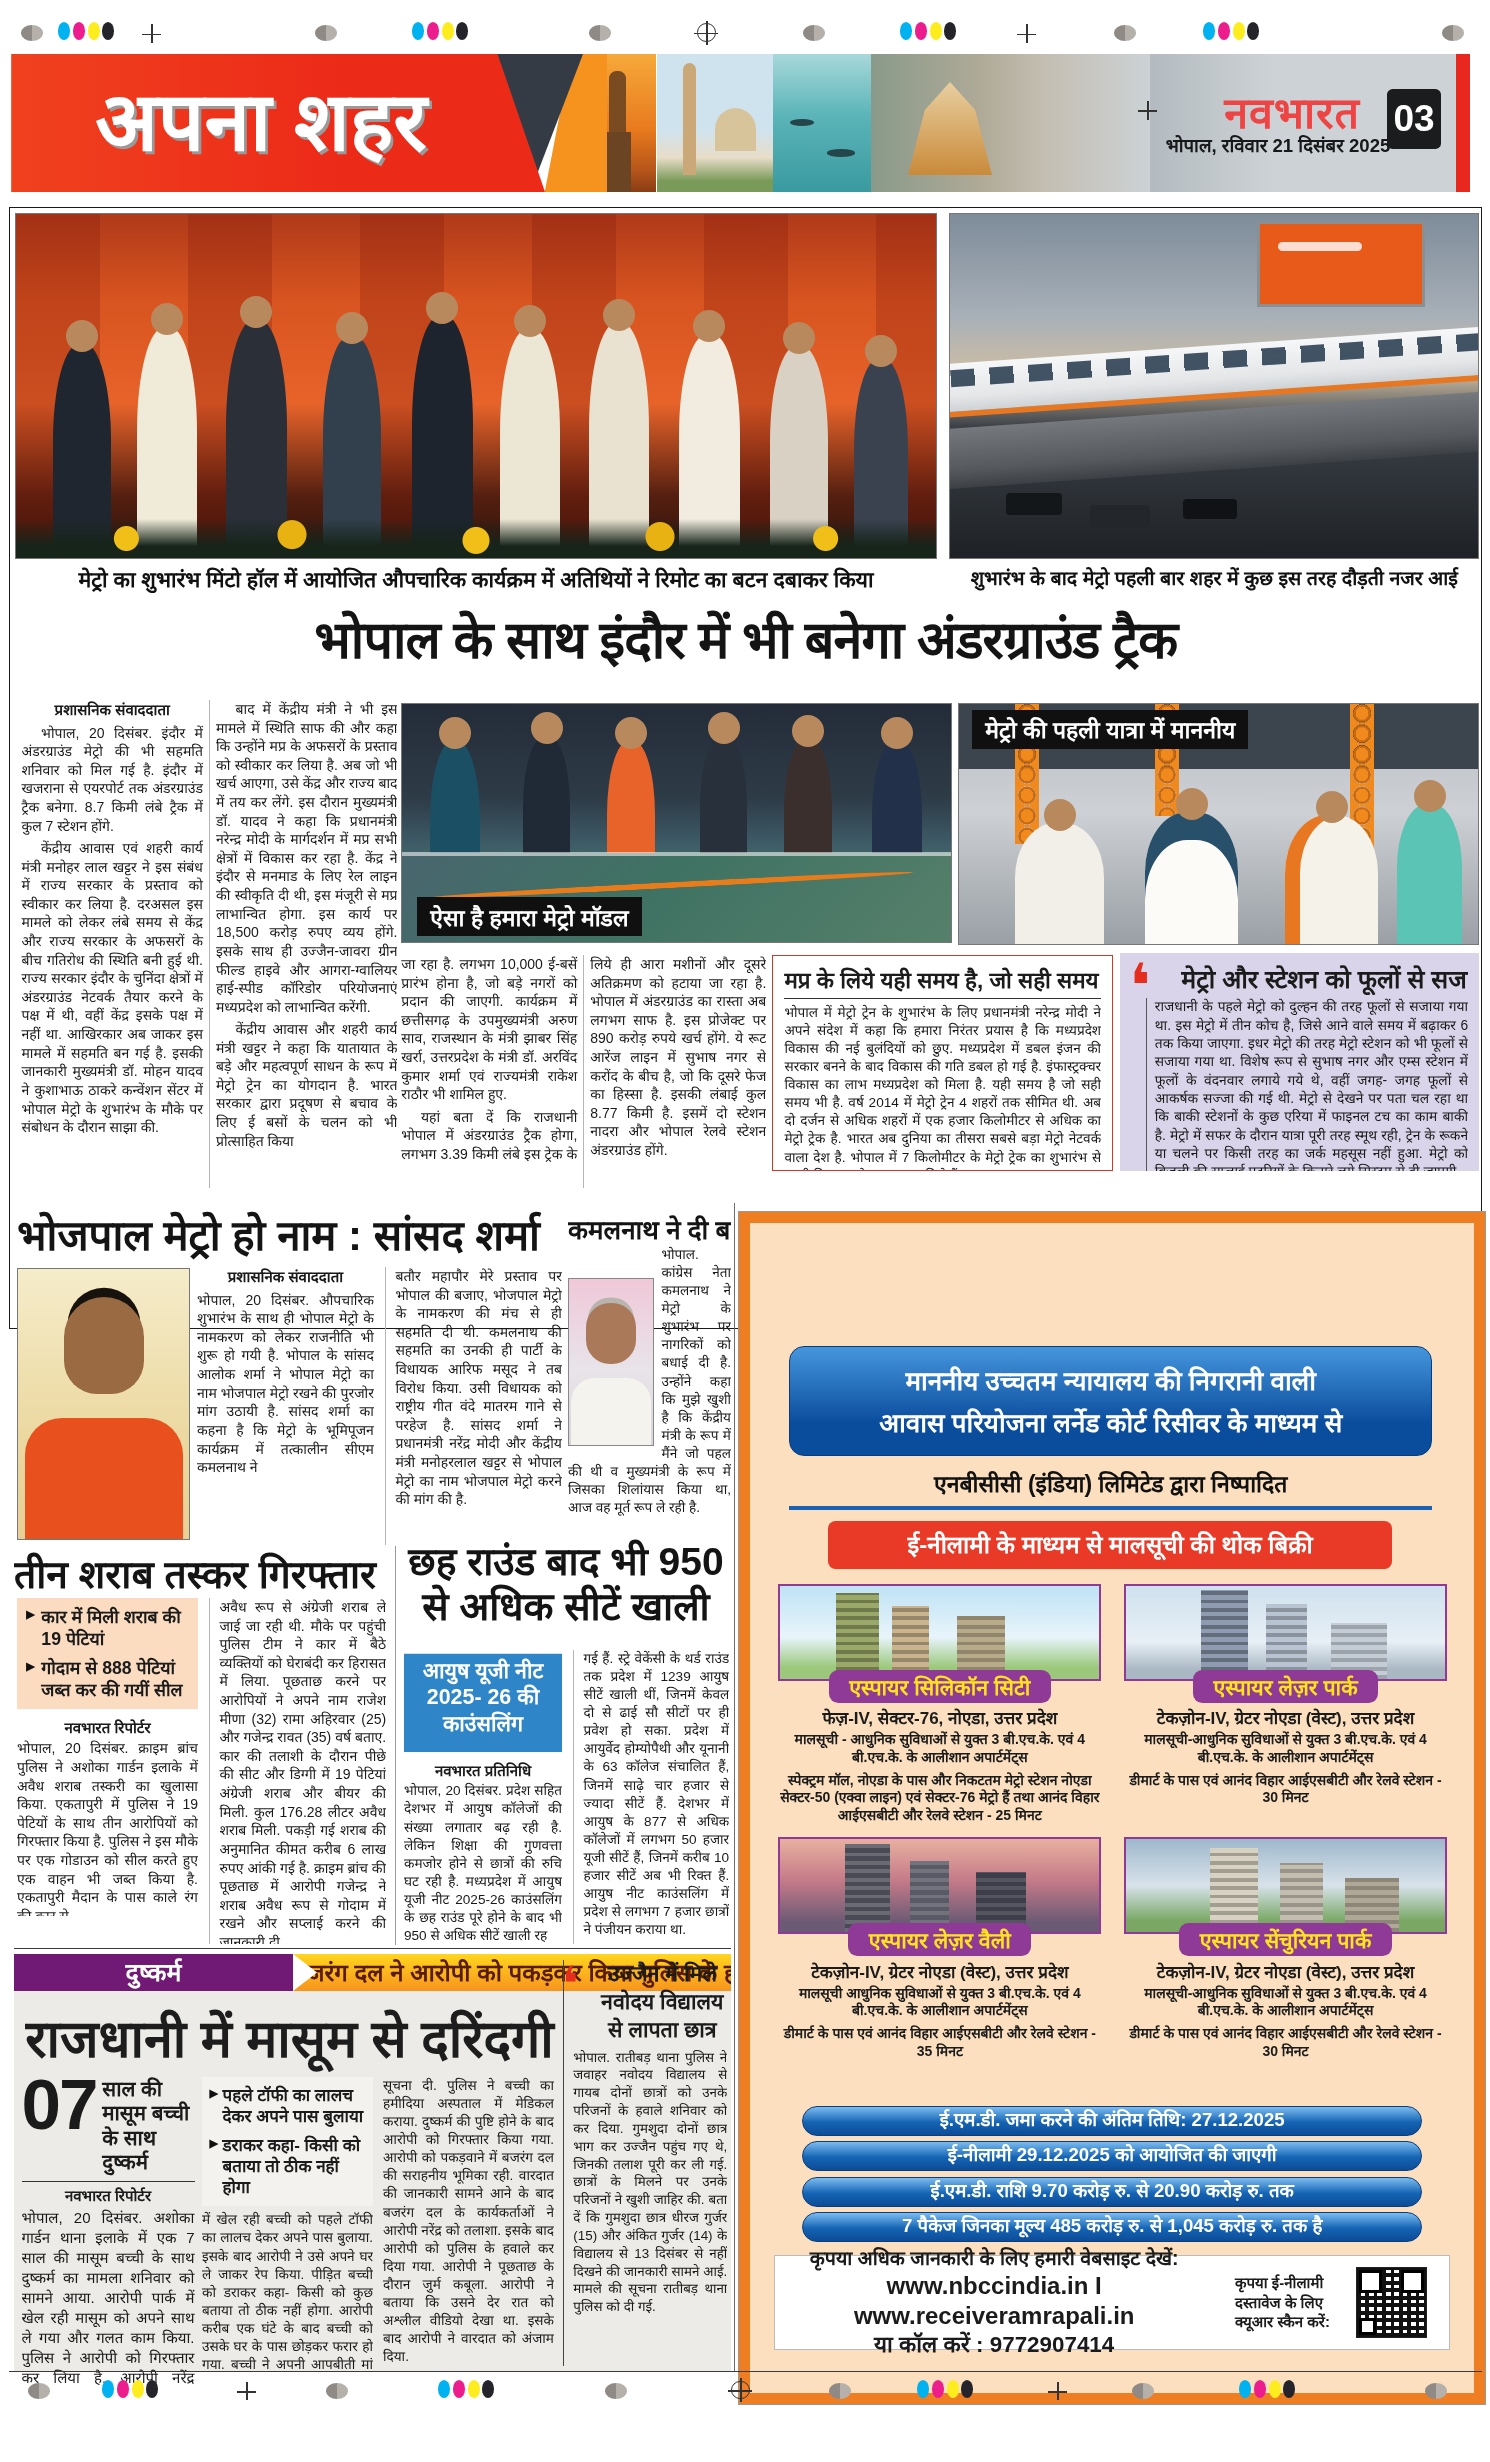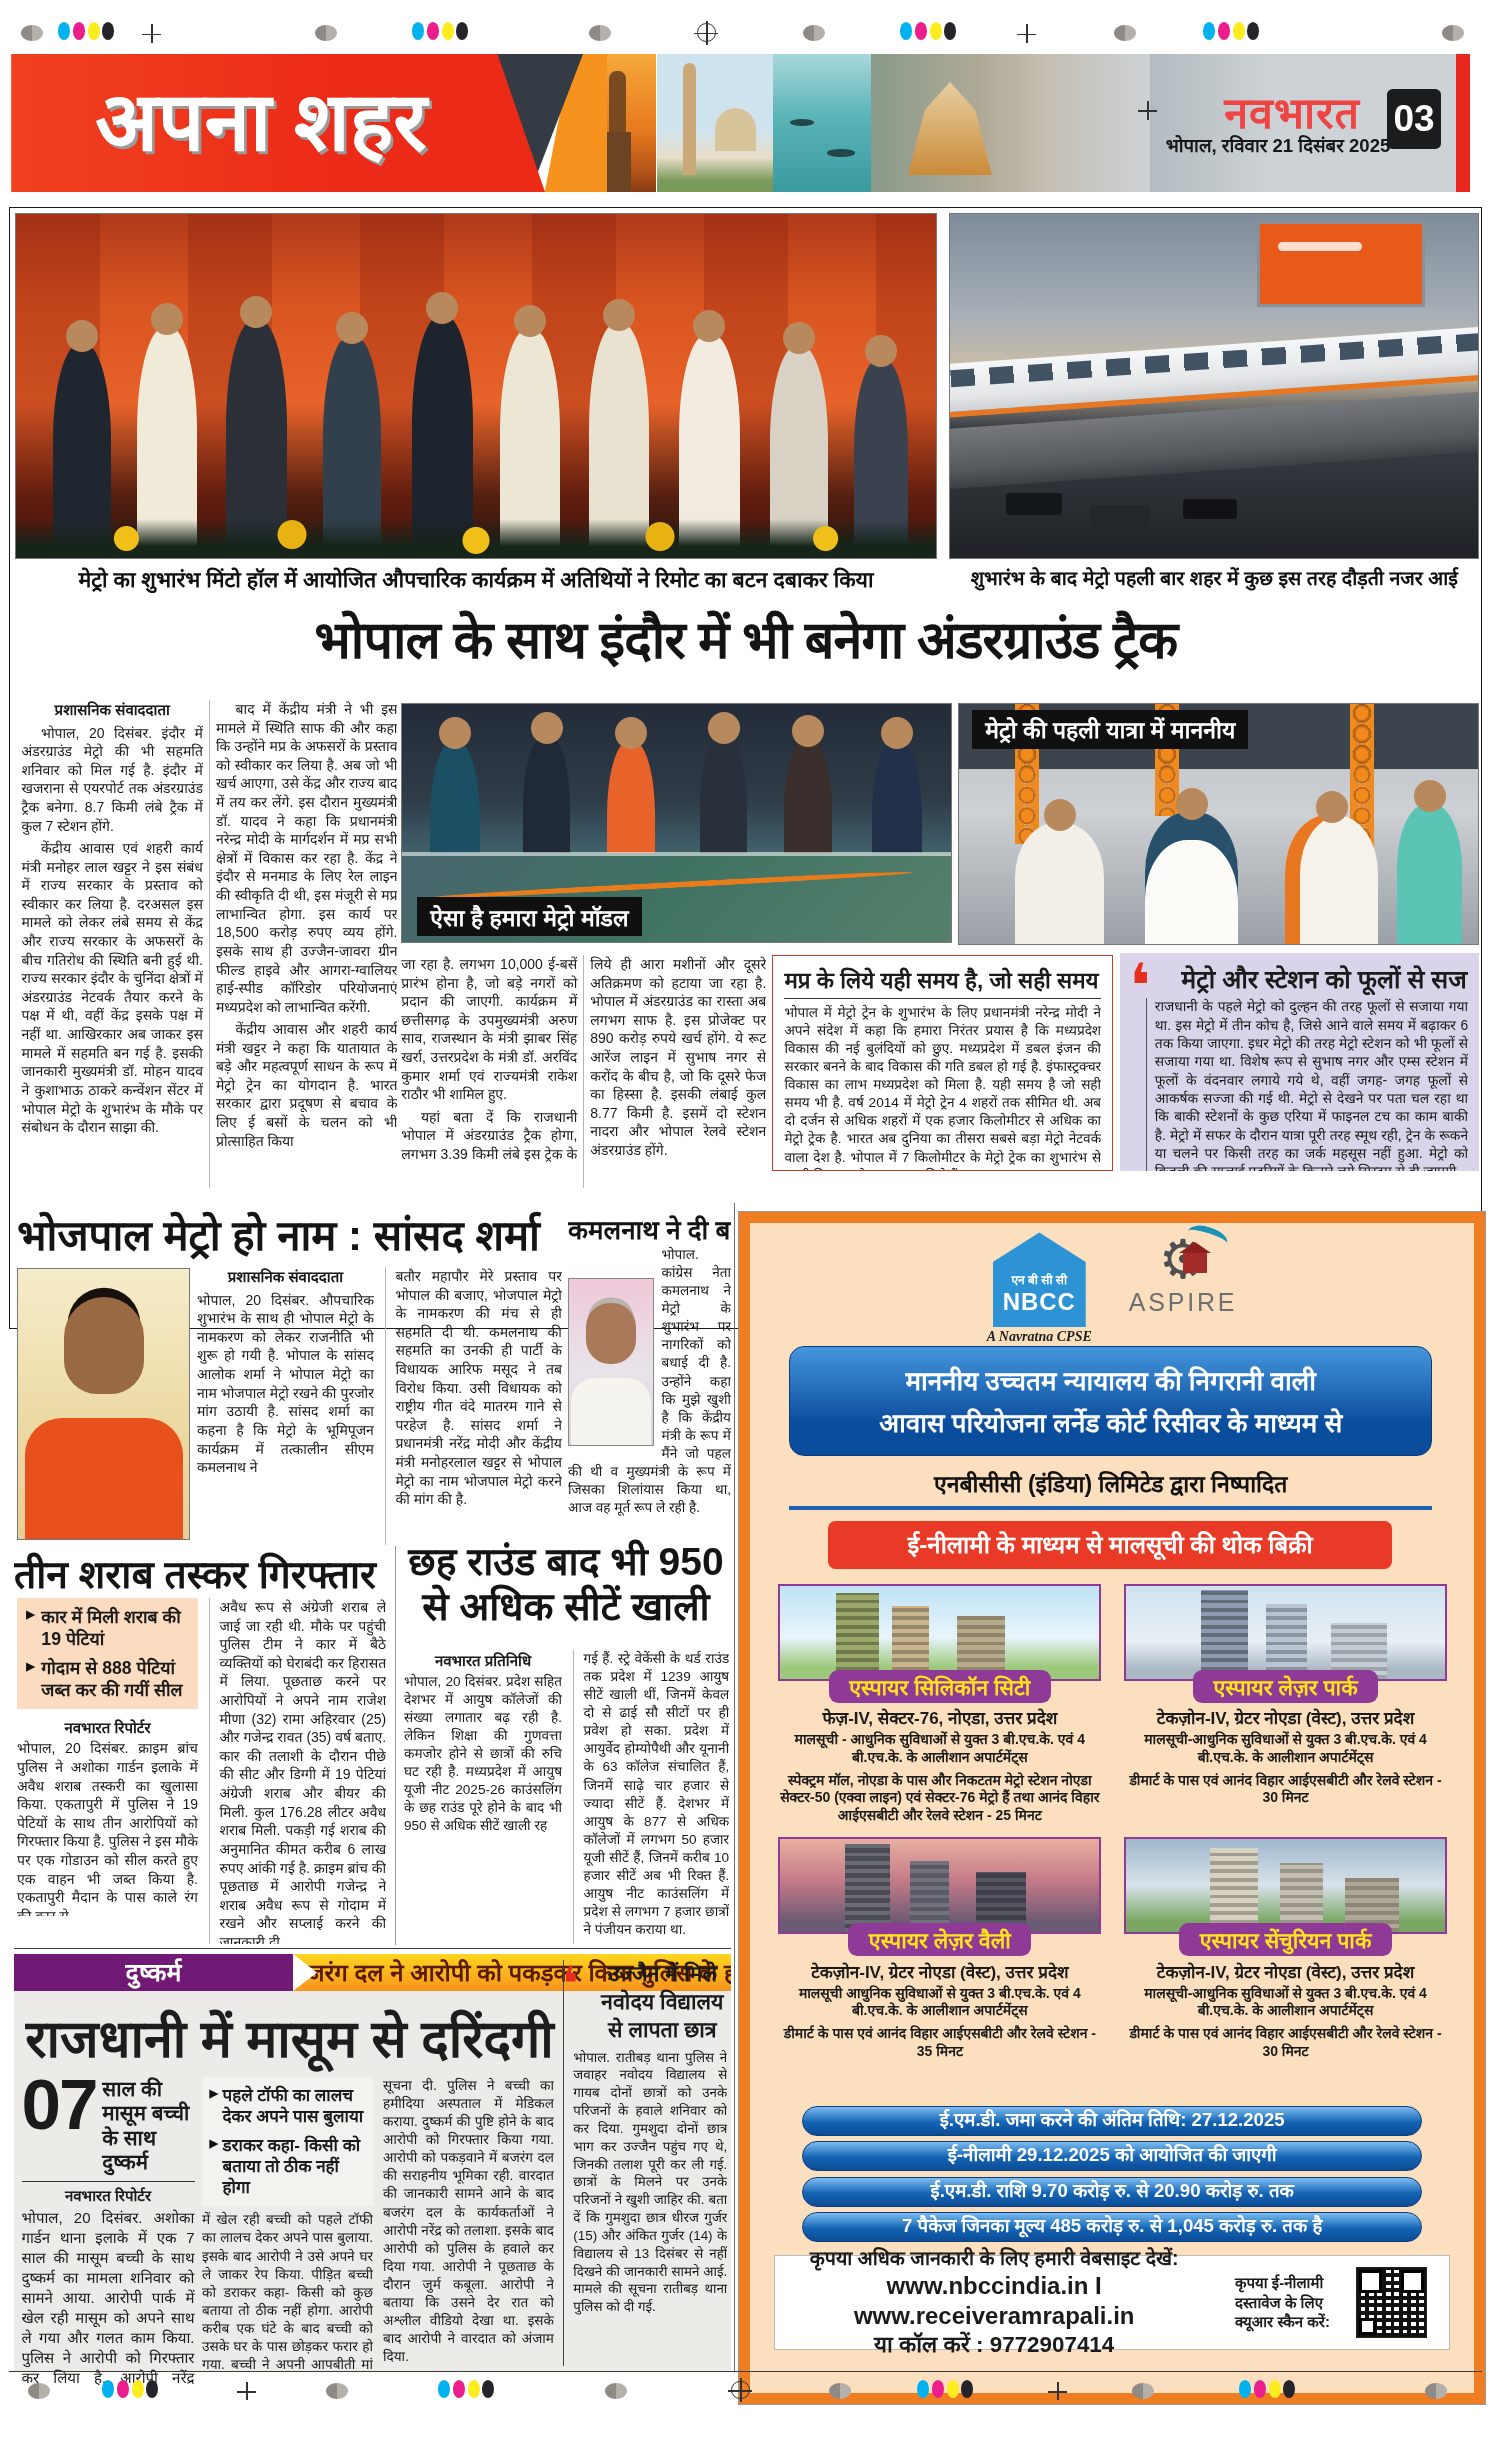--- a/index.html
+++ b/index.html
@@ -361,20 +361,21 @@
 
   <div class="vline" style="left:395px;top:1546px;height:399px;background:#9a9a9a;"></div>
 
   <div class="abs sec-head" style="left:400px;top:1540px;width:332px;font-size:39px;text-align:center;line-height:1.15;">
     <div>छह राउंड बाद भी 950</div>
     <div>से अधिक सीटें खाली</div>
   </div>
   <div class="abs" style="left:404px;top:1650px;width:328px;height:294px;">
     <div style="display:flex;gap:11.2px;height:100%;">
       <div style="width:158px;">
+        <div class="blue-box">आयुष यूजी नीट 2025- 26 की काउंसलिंग</div>
         <div class="byline">नवभारत प्रतिनिधि</div>
         <div class="jtxt" style="height:183px;font-size:13.6px;">भोपाल, 20 दिसंबर. प्रदेश सहित देशभर में आयुष कॉलेजों की संख्या लगातार बढ़ रही है. लेकिन शिक्षा की गुणवत्ता कमजोर होने से छात्रों की रुचि घट रही है. मध्यप्रदेश में आयुष यूजी नीट 2025-26 काउंसलिंग के छह राउंड पूरे होने के बाद भी 950 से अधिक सीटें खाली रह</div>
       </div>
       <div class="jtxt" style="width:156px;height:100%;border-left:0.9px solid #b5b5b5;padding-left:9.3px;font-size:13.6px;">गई हैं. स्ट्रे वेकेंसी के थर्ड राउंड तक प्रदेश में 1239 आयुष सीटें खाली थीं, जिनमें केवल दो से ढाई सौ सीटों पर ही प्रवेश हो सका. प्रदेश में आयुर्वेद होम्योपैथी और यूनानी के 63 कॉलेज संचालित हैं, जिनमें साढ़े चार हजार से ज्यादा सीटें हैं. देशभर में आयुष के 877 से अधिक कॉलेजों में लगभग 50 हजार यूजी सीटें हैं, जिनमें करीब 10 हजार सीटें अब भी रिक्त हैं. आयुष नीट काउंसलिंग में प्रदेश से लगभग 7 हजार छात्रों ने पंजीयन कराया था.</div>
     </div>
   </div>
 
   <div class="hline" style="left:14px;top:1948px;width:717px;"></div>
 
   <div class="crime">
@@ -405,36 +406,20 @@
     <div class="ujjain">
       <span class="quote-glyph" style="left:-1.9px;top:0;font-size:47px;">❛</span>
       <div class="ujjain-head" style="padding-left:24px;">उज्जैन में मिले नवोदय विद्यालय से लापता छात्र</div>
       <div class="jtxt" style="font-size:13.4px;height:307px;">भोपाल. रातीबड़ थाना पुलिस ने जवाहर नवोदय विद्यालय से गायब दोनों छात्रों को उनके परिजनों के हवाले शनिवार को कर दिया. गुमशुदा दोनों छात्र भाग कर उज्जैन पहुंच गए थे, जिनकी तलाश पूरी कर ली गई. छात्रों के मिलने पर उनके परिजनों ने खुशी जाहिर की. बता दें कि गुमशुदा छात्र धीरज गुर्जर (15) और अंकित गुर्जर (14) के विद्यालय से 13 दिसंबर से नहीं दिखने की जानकारी सामने आई. मामले की सूचना रातीबड़ थाना पुलिस को दी गई.</div>
     </div>
   </div>
 
   <div class="ad">
     <div class="ad-in">
 
-      <div style="position:absolute;left:0;top:9.3px;width:100%;display:flex;justify-content:center;gap:37px;">
-        <div style="display:flex;flex-direction:column;align-items:center;">
-          <div class="nbcc-penta">
-            <div class="hn">एन बी सी सी</div>
-            <div class="en">NBCC</div>
-          </div>
-          <div class="navratna">A Navratna CPSE</div>
-        </div>
-        <div class="aspire">
-          <div class="gear">⚙
-            <span class="swoosh"></span>
-            <span class="house"></span>
-          </div>
-          <div class="word">ASPIRE</div>
-        </div>
-      </div>
 
       <div class="ad-blue">
         <div>माननीय उच्चतम न्यायालय की निगरानी वाली</div>
         <div>आवास परियोजना लर्नेड कोर्ट रिसीवर के माध्यम से</div>
       </div>
       <div class="ad-exec">एनबीसीसी (इंडिया) लिमिटेड द्वारा निष्पादित</div>
       <div class="ad-rule"></div>
       <div class="ad-red">ई-नीलामी के माध्यम से मालसूची की थोक बिक्री</div>
 
       <div class="cards">

